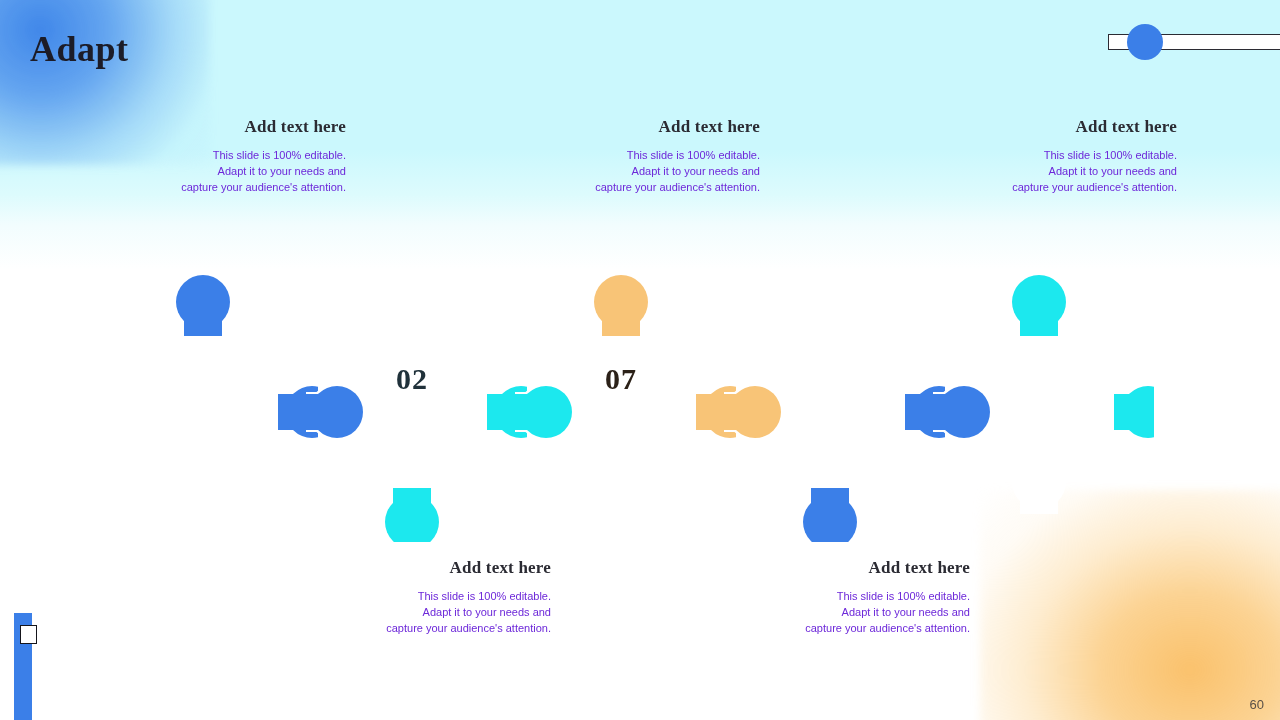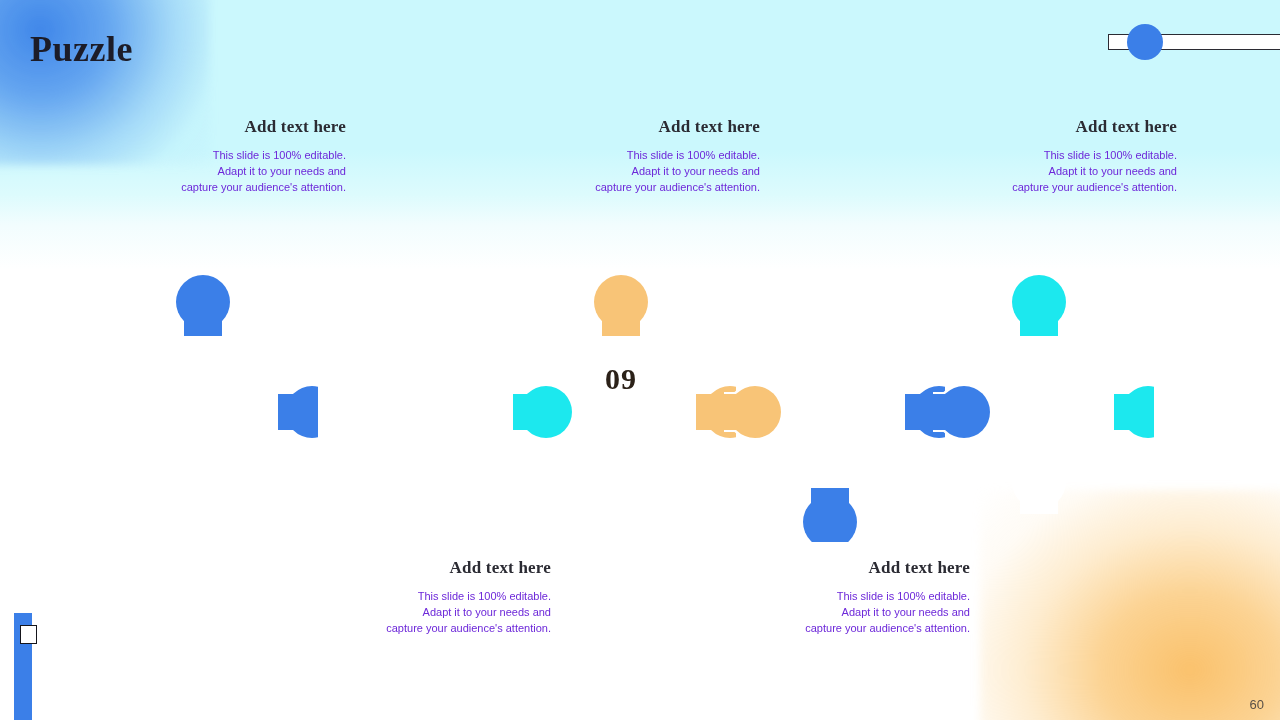--- a/index.html
+++ b/index.html
@@ -169,21 +169,21 @@
 </style>
 </head>
 <body>
 
 <div id="slide">
 
   <div class="bg-base"></div>
   <div class="bg-blob-topleft"></div>
   <div class="bg-blob-bottomright"></div>
 
-  <div class="slide-title">Puzzle</div>
+  <div class="slide-title">Adapt</div>
 
   <div class="slider-track"></div>
   <div class="slider-handle"></div>
 
   <div class="text-block tb-1">
     <div class="tb-title">Add text here</div>
     <div class="tb-body">This slide is 100% editable.
 Adapt it to your needs and
 capture your audience's attention.</div>
   </div>
@@ -211,41 +211,62 @@
             <rect x="190" y="172" width="34" height="36"></rect>
           </g>
           <g fill="#ffffff">
             <circle cx="115" cy="260" r="27"></circle>
             <rect x="96" y="258" width="38" height="34"></rect>
           </g>
         </svg>
       <div class="piece-label" style="color: rgb(255, 255, 255);">01</div>
     </div>
 
+    <div class="puzzle-piece pp-2">
+      <svg viewBox="0 0 230 320" xmlns="http://www.w3.org/2000/svg">
+          <g fill="#1ce8ee">
+            <circle cx="115" cy="300" r="27"></circle>
+            <rect x="96" y="266" width="38" height="34"></rect>
+            <circle cx="224" cy="190" r="26"></circle>
+            <rect x="190" y="172" width="34" height="36"></rect>
+          </g>
+          <g fill="#ffffff">
+            <circle cx="115" cy="120" r="27"></circle>
+            <rect x="96" y="88" width="38" height="34"></rect>
+            <circle cx="39" cy="190" r="28"></circle>
+            <rect x="9" y="170" width="34" height="40"></rect>
+          </g>
+          <g fill="#3b7fe8">
+            <circle cx="40" cy="190" r="26"></circle>
+            <rect x="7" y="172" width="34" height="36"></rect>
+          </g>
+        </svg>
+      <div class="piece-label" style="color: rgb(32, 49, 58);">02</div>
+    </div>
 
     <div class="puzzle-piece pp-3">
       <svg viewBox="0 0 230 320" xmlns="http://www.w3.org/2000/svg">
           <g fill="#f8c477">
             <circle cx="115" cy="80" r="27"></circle>
             <rect x="96" y="80" width="38" height="34"></rect>
             <circle cx="224" cy="190" r="26"></circle>
             <rect x="190" y="172" width="34" height="36"></rect>
           </g>
           <g fill="#ffffff">
             <circle cx="115" cy="260" r="27"></circle>
             <rect x="96" y="258" width="38" height="34"></rect>
             <circle cx="39" cy="190" r="28"></circle>
             <rect x="9" y="170" width="34" height="40"></rect>
           </g>
           <g fill="#1ce8ee">
             <circle cx="40" cy="190" r="26"></circle>
             <rect x="7" y="172" width="34" height="36"></rect>
           </g>
         </svg>
-      <div class="piece-label" style="color: rgb(43, 33, 24);">09</div>
+      <div class="piece-label" style="color: rgb(43, 33, 24);">07</div>
     </div>
 
     <div class="puzzle-piece pp-4">
       <svg viewBox="0 0 230 320" xmlns="http://www.w3.org/2000/svg">
           <g fill="#3b7fe8">
             <circle cx="115" cy="300" r="27"></circle>
             <rect x="96" y="266" width="38" height="34"></rect>
             <circle cx="224" cy="190" r="26"></circle>
             <rect x="190" y="172" width="34" height="36"></rect>
           </g>

